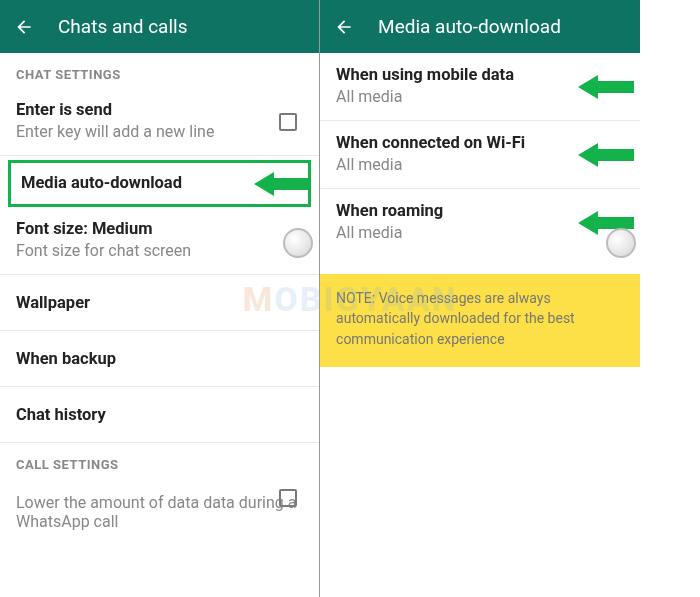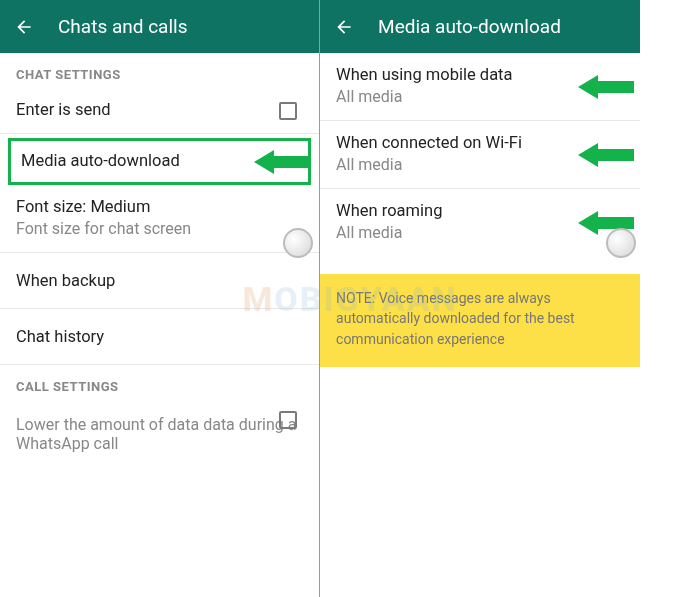--- a/index.html
+++ b/index.html
@@ -43,21 +43,21 @@
     padding: 14px 16px 6px 16px;
   }
   .item {
     padding: 12px 16px 14px 16px;
     position: relative;
     border-bottom: 1px solid #e8e8e8;
   }
   .item .title {
     color: #222;
     font-size: 16.5px;
-    font-weight: 400;
+    font-weight: 700;
   }
   .item .subtitle {
     color: #888;
     font-size: 16px;
     margin-top: 3px;
   }
   .checkbox {
     position: absolute;
     right: 22px;
     top: 50%;
@@ -120,37 +120,41 @@
             <path d="M20 11H7.83l5.59-5.59L12 4l-8 8 8 8 1.41-1.41L7.83 13H20z"></path>
           </svg>
       </span>
       <span class="title">Chats and calls</span>
     </div>
 
     <div class="section-header">CHAT SETTINGS</div>
 
     <div class="item">
       <div class="title">Enter is send</div>
+      <div class="subtitle">Enter key will add a new line</div>
       <div class="checkbox"></div>
     </div>
 
     <div class="item highlight" style="border-bottom:3px solid #14b24a;">
       <div class="title">Media auto-download</div>
       <div class="arrow" style="right:-2px; top:50%; transform:translateY(-50%);">
         <svg viewBox="0 0 56 28">
             <polygon points="0,14 20,2 20,8 56,8 56,20 20,20 20,26" fill="#14b24a"></polygon>
           </svg>
       </div>
     </div>
 
     <div class="item">
       <div class="title">Font size: Medium</div>
       <div class="subtitle">Font size for chat screen</div>
     </div>
 
+    <div class="item" style="padding-top:18px;padding-bottom:18px;">
+      <div class="title">Wallpaper</div>
+    </div>
 
     <div class="item" style="padding-top:18px;padding-bottom:18px;">
       <div class="title">When backup</div>
     </div>
 
     <div class="item" style="padding-top:18px;padding-bottom:18px;">
       <div class="title">Chat history</div>
     </div>
 
     <div class="section-header">CALL SETTINGS</div>

